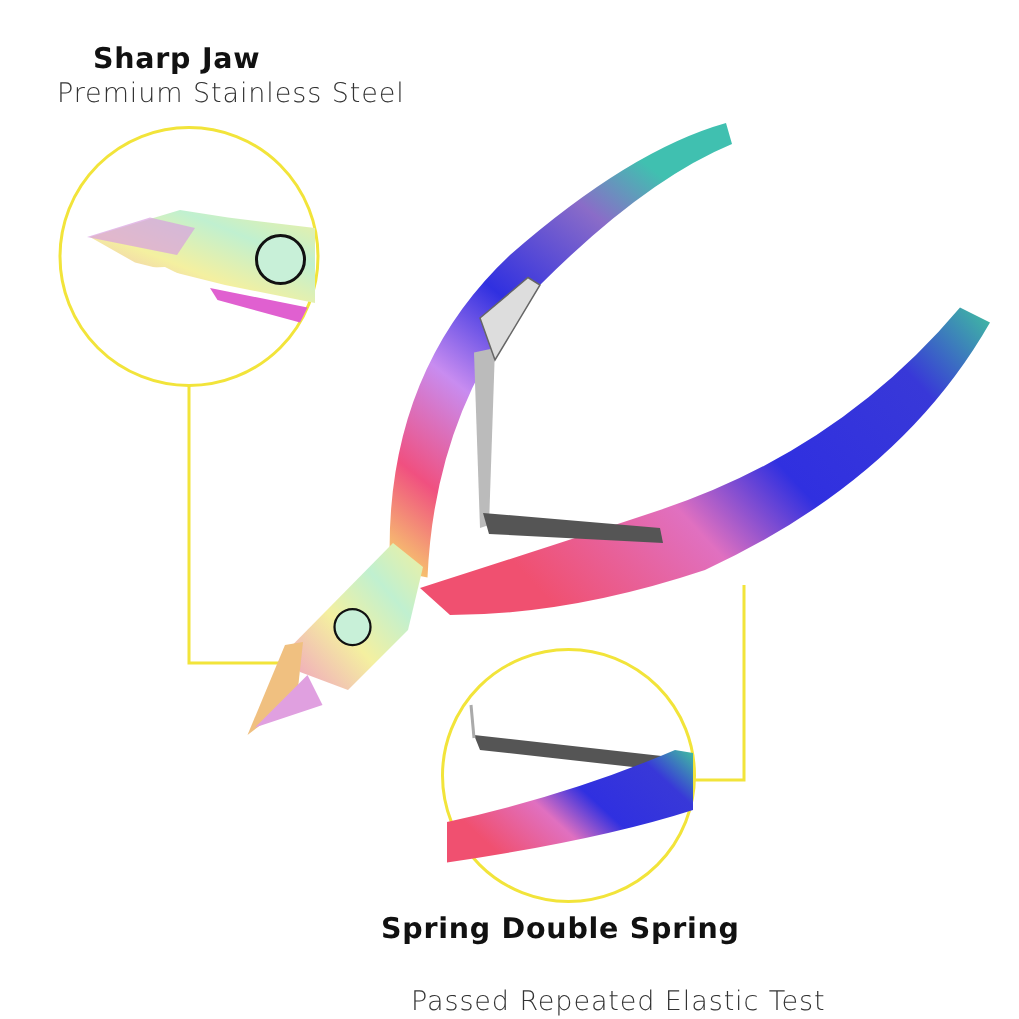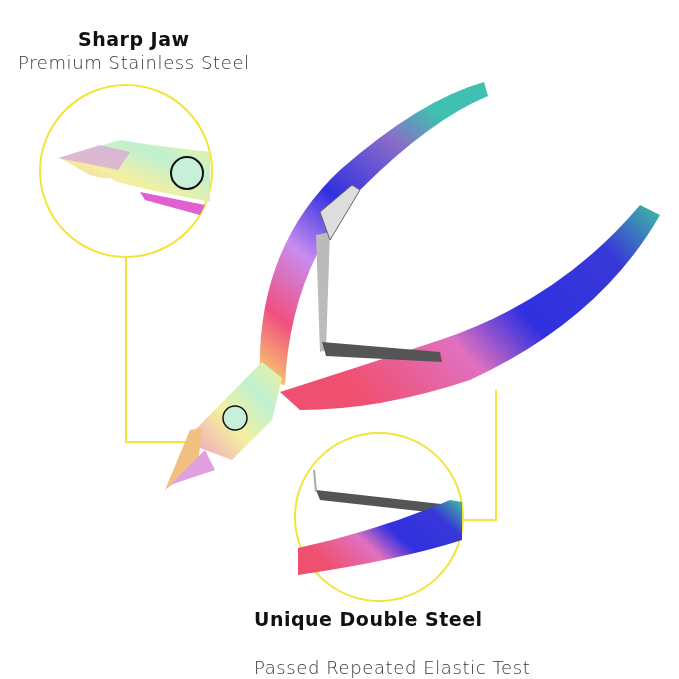--- a/index.html
+++ b/index.html
@@ -1,27 +1,27 @@
 <!DOCTYPE html>
 <html><head>
   <meta charset="utf-8">
   <style>
     html, body { margin: 0; padding: 0; background: #ffffff; }
     body { width: 679px; height: 679px; position: relative; overflow: hidden; font-family: "DejaVu Sans", sans-serif; }
     .title { position: absolute; font-weight: bold; color: #111; font-size: 19px; letter-spacing: 0.5px; }
-    .subtitle { position: absolute; color: #333; font-size: 18px; letter-spacing: 0.6px; font-weight: 300; }
+    .subtitle { position: absolute; color: #333; font-size: 18px; letter-spacing: 0.6px; font-weight: 300; margin-left: 20px; }
     svg.art { position: absolute; left: 0; top: 0; }
   </style>
 </head>
 <body>
 
-<div class="title" style="left:78px;top:28px;">Sharp Jaw</div>
+<div class="title" style="left:62px;top:28px;">Sharp Jaw</div>
 <div class="subtitle" style="left:18px;top:52px;">Premium Stainless Steel</div>
 
-<div class="title" style="left:254px;top:608px;">Unique Double Steel</div>
+<div class="title" style="left:254px;top:608px;">Spring Double Spring</div>
 <div class="subtitle" style="left:254px;top:657px;">Passed Repeated Elastic Test</div>
 
 <svg class="art" width="679" height="679" viewBox="0 0 679 679">
   <defs>
     <linearGradient id="handleTop" x1="0" y1="1" x2="0.6" y2="0">
       <stop offset="0" stop-color="#f8e06a"></stop>
       <stop offset="0.2" stop-color="#f05080"></stop>
       <stop offset="0.4" stop-color="#c88cf0"></stop>
       <stop offset="0.6" stop-color="#3030e0"></stop>
       <stop offset="0.85" stop-color="#8a6cc8"></stop>

